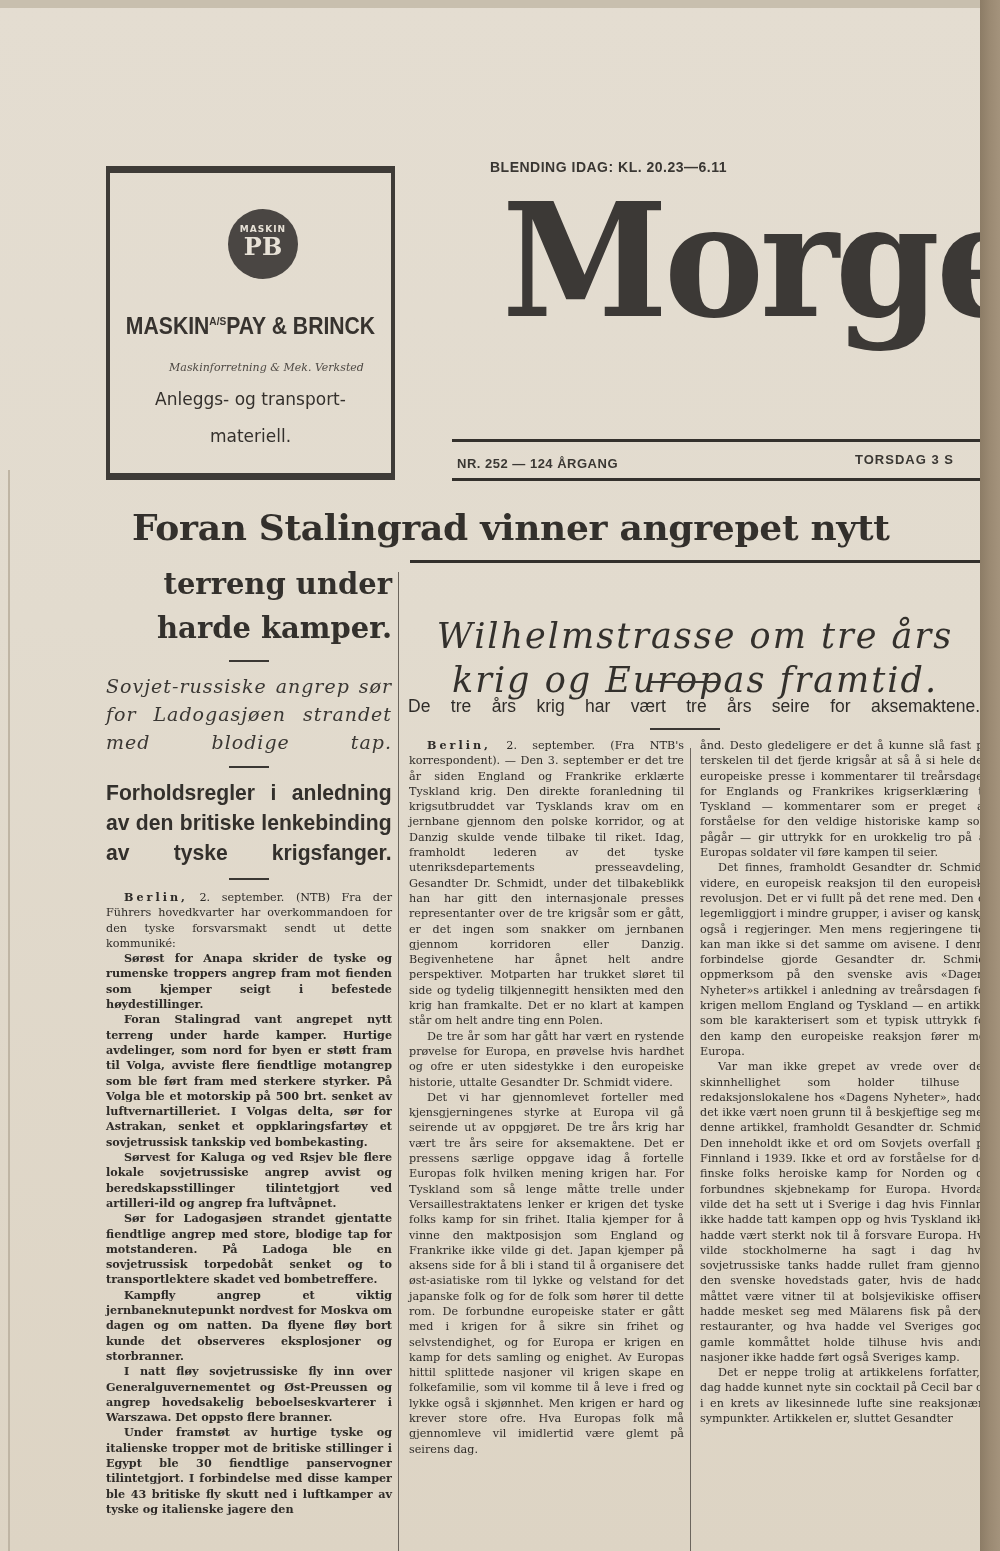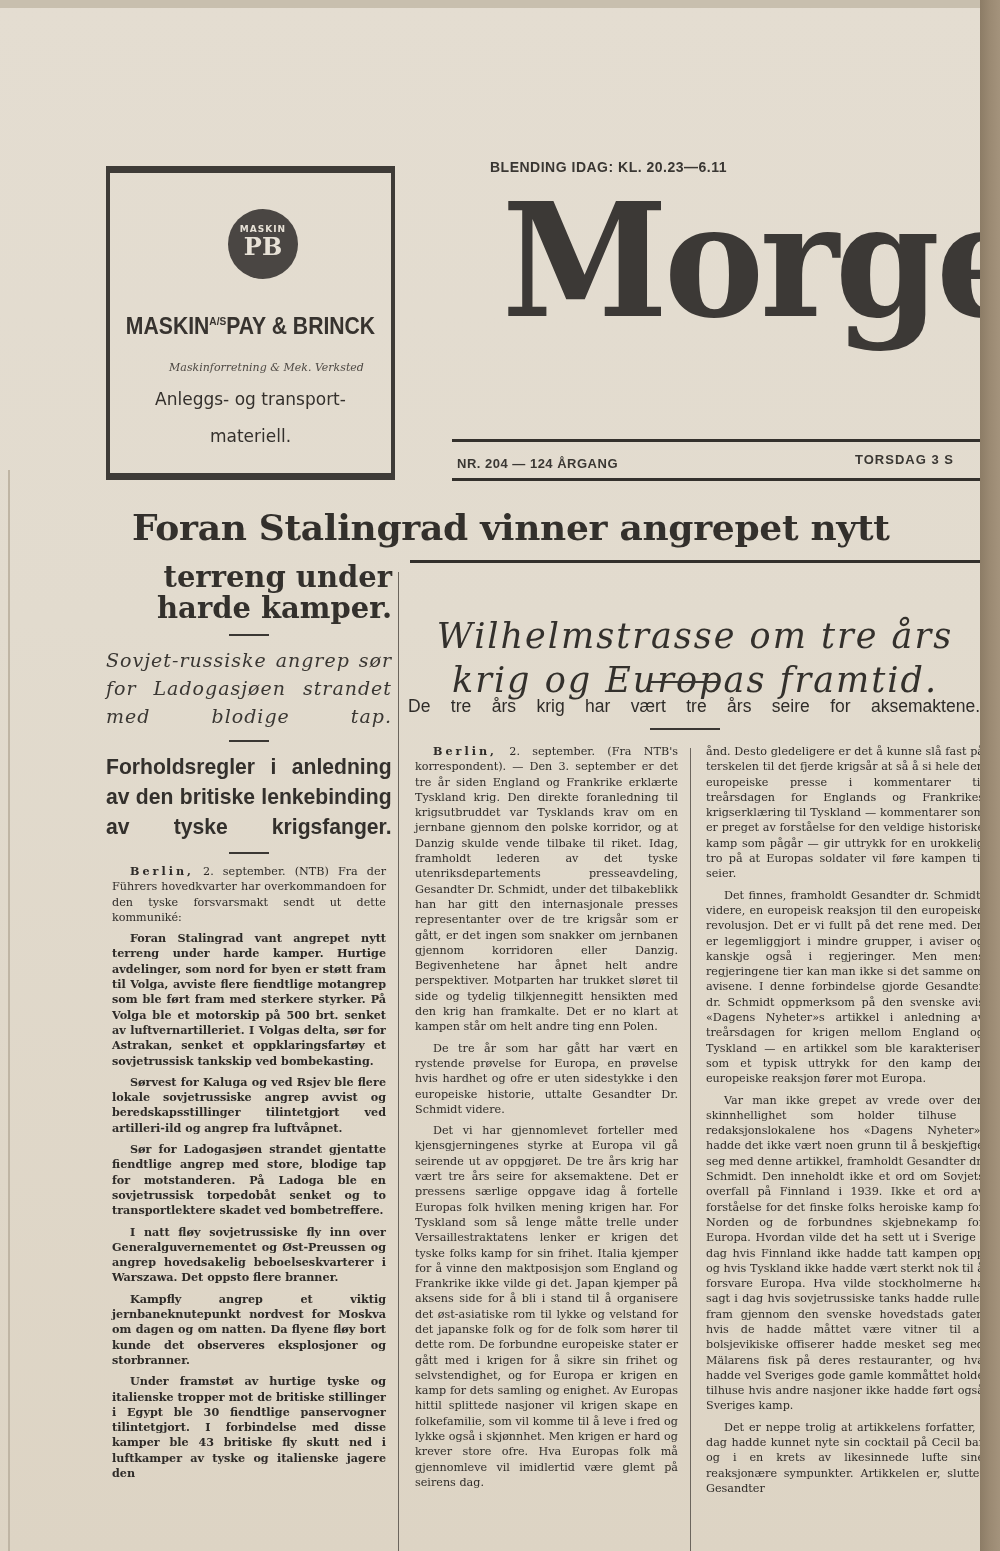--- a/index.html
+++ b/index.html
@@ -91,39 +91,39 @@
     white-space: nowrap; letter-spacing: -0.3px; margin-left: 28px;
   }
   .mid-rule { position: absolute; left: 410px; top: 560px; width: 572px; height: 3px; background: #33302c; }
   .col-sep { position: absolute; width: 1px; background: #6b655d; }
   .col-sep.s1 { left: 398px; top: 572px; height: 979px; }
   .col-sep.s2 { left: 690px; top: 748px; height: 803px; }
 
   
   .left-col { position: absolute; left: 106px; top: 562px; width: 286px; }
   .deck-big {
-    font-family: "DejaVu Serif", serif; font-weight: bold; font-size: 29px; line-height: 31px;
+    font-family: "DejaVu Serif", serif; font-weight: bold; font-size: 29px; line-height: 44px;
     text-align: right; color: #33302c;
   }
   .dash { width: 40px; height: 2px; background: #3a3733; margin: 10px auto; }
   .deck-italic {
     font-family: "DejaVu Serif", serif; font-style: italic; font-size: 19px; line-height: 28px;
     text-align: justify; text-align-last: justify; color: #3a3733; letter-spacing: 1px;
   }
   .deck-sans {
     font-family: "Liberation Sans", sans-serif; font-weight: bold; font-size: 22px; line-height: 30px;
     text-align: justify; text-align-last: justify; color: #33302c; transform: scaleX(0.96); transform-origin: left;
     width: 104%;
   }
   .body-text {
     font-family: "DejaVu Serif", serif; font-size: 11.2px; line-height: 15.3px;
     text-align: justify; color: #2e2b28;
   }
   .body-text.bold { font-weight: bold; }
-  .body-text p { margin: 6px; text-indent: 18px; }
+  .body-text p { margin: 0; text-indent: 18px; }
   .spaced { letter-spacing: 3px; font-weight: bold; }
 
   
   .mid-head {
     position: absolute; left: 408px; top: 582px; width: 574px; text-align: center;
     font-family: "DejaVu Serif", serif; font-style: italic; font-size: 35px; line-height: 44px;
     color: #33302c; letter-spacing: 2px; margin-top: 32px;
   }
   .mid-dash1 { position: absolute; left: 650px; top: 681px; width: 70px; height: 2px; background: #3a3733; }
   .mid-sub {
@@ -153,45 +153,46 @@
     <span>MASKIN</span><sup>A/S</sup><span>PAY &amp; BRINCK</span>
   </div>
   <div class="ad-sub">Maskinforretning &amp; Mek. Verksted</div>
   <div class="ad-line l1">Anleggs- og transport-</div>
   <div class="ad-line l2">materiell.</div>
 </div>
 
 <div class="blend">BLENDING IDAG: KL. 20.23—6.11</div>
 <div class="title">Morge</div>
 <div class="rule r1"></div>
-<div class="issue">NR. 204 — 124 ÅRGANG</div>
+<div class="issue">NR. 252 — 124 ÅRGANG</div>
 <div class="date">TORSDAG 3 S</div>
 <div class="rule r2"></div>
 
 <div class="headline">Foran Stalingrad vinner angrepet nytt</div>
 <div class="mid-rule"></div>
 <div class="col-sep s1"></div>
 <div class="col-sep s2"></div>
 
 <div class="left-col">
   <div class="deck-big">terreng under harde kamper.</div>
   <div class="dash"></div>
   <div class="deck-italic">Sovjet-russiske angrep sør for Ladogasjøen strandet med blodige tap.</div>
   <div class="dash"></div>
   <div class="deck-sans">Forholdsregler i anledning av den britiske lenkebinding av tyske krigsfanger.</div>
   <div class="dash"></div>
   <div class="body-text">
     <p><span class="spaced">Berlin,</span><span> 2. september. (NTB) Fra der Führers hovedkvarter har overkommandoen for den tyske forsvarsmakt sendt ut dette kommuniké:</span></p>
   </div>
   <div class="body-text bold">
+    <p>Sørøst for Anapa skrider de tyske og rumenske troppers angrep fram mot fienden som kjemper seigt i befestede høydestillinger.</p>
     <p>Foran Stalingrad vant angrepet nytt terreng under harde kamper. Hurtige avdelinger, som nord for byen er støtt fram til Volga, avviste flere fiendtlige motangrep som ble ført fram med sterkere styrker. På Volga ble et motorskip på 500 brt. senket av luftvernartilleriet. I Volgas delta, sør for Astrakan, senket et oppklaringsfartøy et sovjetrussisk tankskip ved bombekasting.</p>
     <p>Sørvest for Kaluga og ved Rsjev ble flere lokale sovjetrussiske angrep avvist og beredskapsstillinger tilintetgjort ved artilleri-ild og angrep fra luftvåpnet.</p>
     <p>Sør for Ladogasjøen strandet gjentatte fiendtlige angrep med store, blodige tap for motstanderen. På Ladoga ble en sovjetrussisk torpedobåt senket og to transportlektere skadet ved bombetreffere.</p>
+    <p>Kampfly angrep et viktig jernbaneknutepunkt nordvest for Moskva om dagen og om natten. Da flyene fløy bort kunde det observeres eksplosjoner og storbranner.</p>
     <p>I natt fløy sovjetrussiske fly inn over Generalguvernementet og Øst-Preussen og angrep hovedsakelig beboelseskvarterer i Warszawa. Det oppsto flere branner.</p>
-    <p>Kampfly angrep et viktig jernbaneknutepunkt nordvest for Moskva om dagen og om natten. Da flyene fløy bort kunde det observeres eksplosjoner og storbranner.</p>
     <p>Under framstøt av hurtige tyske og italienske tropper mot de britiske stillinger i Egypt ble 30 fiendtlige panservogner tilintetgjort. I forbindelse med disse kamper ble 43 britiske fly skutt ned i luftkamper av tyske og italienske jagere den</p>
   </div>
 </div>
 
 <div class="mid-head">
   <div>Wilhelmstrasse om tre års</div>
   <div>krig og Europas framtid.</div>
 </div>
 <div class="mid-dash1"></div>
 <div class="mid-sub">De tre års krig har vært tre års seire for aksemaktene.</div>

